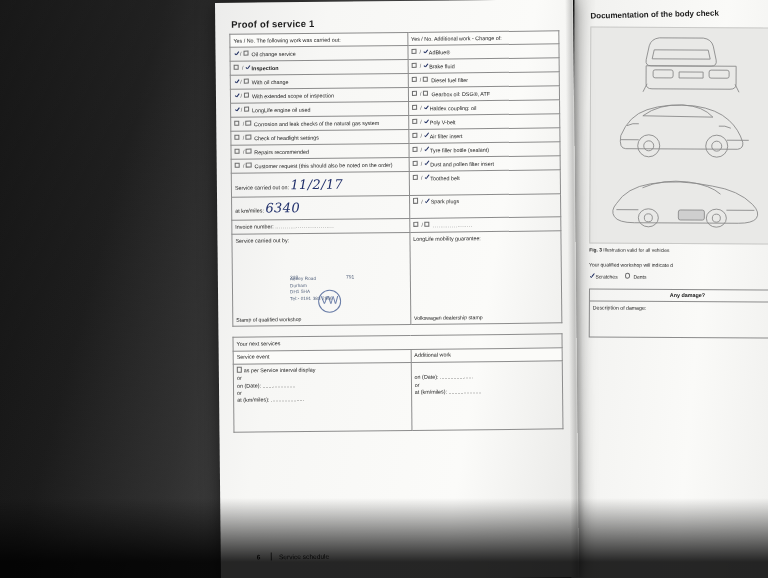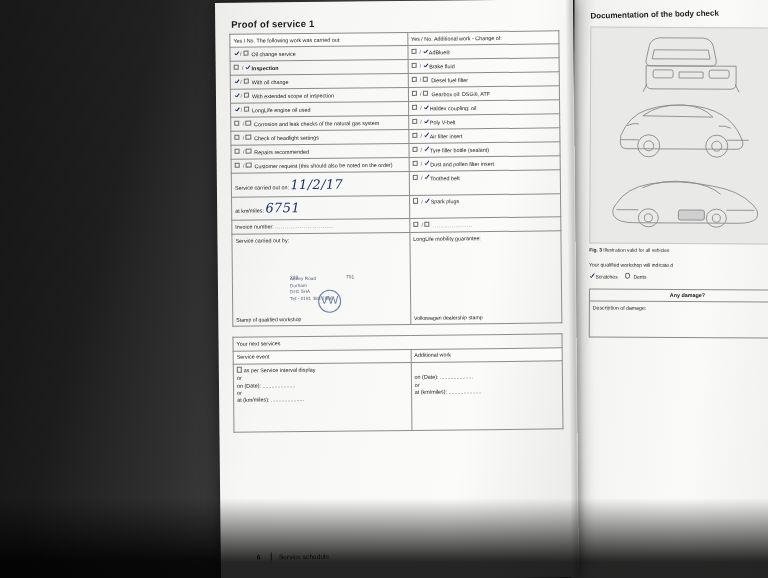--- a/index.html
+++ b/index.html
@@ -458,21 +458,21 @@
             </td>
             <td>
               <span class="cb"></span><span class="slash">/</span><span class="tick"></span>
               <span class="label">Toothed belt</span>
             </td>
           </tr>
 
           <tr>
             <td>
               <span>at km/miles:</span>
-              <span class="hand">6751</span>
+              <span class="hand">6340</span>
             </td>
             <td>
               <span class="cb"></span><span class="slash">/</span><span class="tick"></span>
               <span class="label">Spark plugs</span>
             </td>
           </tr>
 
           <tr>
             <td>
               <span>Invoice number:</span>

